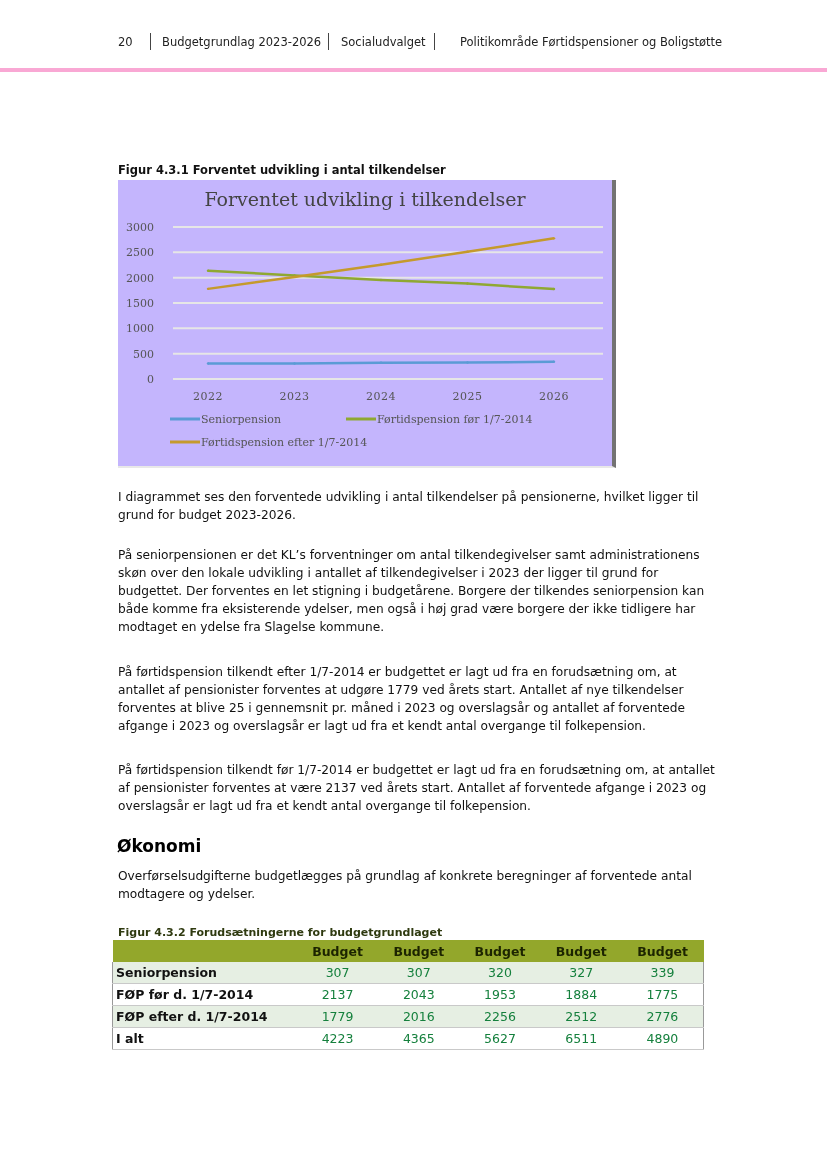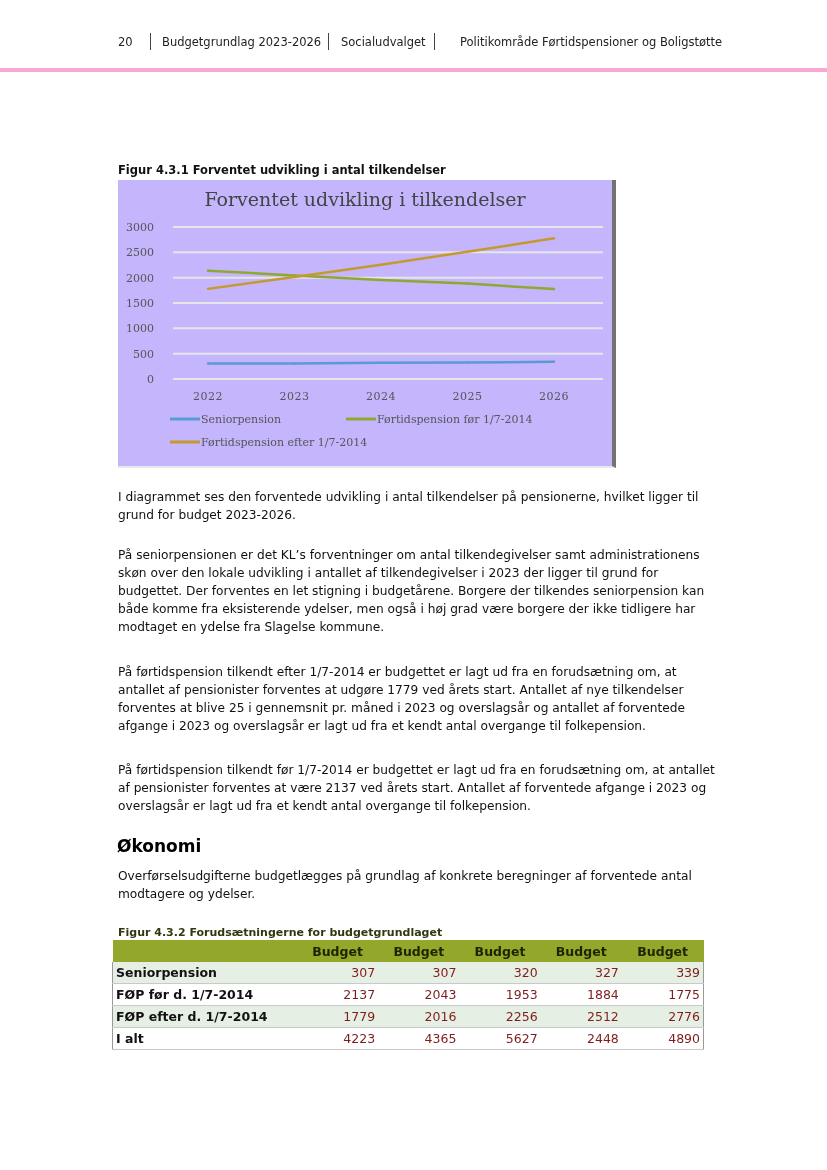--- a/index.html
+++ b/index.html
@@ -31,21 +31,21 @@
 
     table.budget { position: absolute; left: 100px; top: 940px; width: 592px; border-collapse: collapse;
                    font-size: 12.5px; margin-left: 12px; }
     table.budget td { padding: 0 3px; height: 21px; }
     table.budget tr.h1 td { background: #93a72b; font-weight: bold; color: #1c2400; text-align: center; height: 22px; }
     table.budget tr.h2 td { background: #8ea125; font-weight: bold; color: #1c2400; height: 22px; font-size: 13px; }
     table.budget tr.h2 td.num { text-align: right; }
     table.budget tr.r td { border-bottom: 1px solid #c9c9c9; }
     table.budget tr.alt td { background: #e6efe3; }
     table.budget td.lbl { font-weight: bold; color: #111; width: 193px; }
-    table.budget td.num { text-align: right; width: 80px; color: #7f1d1d; }
+    table.budget td.num { text-align: center; width: 80px; color: #15803d; }
     table.budget tr.r td:last-child { border-right: 1px solid #999; }
     table.budget tr.r td:first-child { border-left: 1px solid #999; }
   </style>
 </head>
 <body>
 
 <div class="page-header">
   <span class="hdr" style="left:118px">20</span>
   <span class="sep" style="left:150px"></span>
   <span class="hdr" style="left:162px">Budgetgrundlag 2023-2026</span>
@@ -148,17 +148,17 @@
     <td class="num">2016</td>
     <td class="num">2256</td>
     <td class="num">2512</td>
     <td class="num">2776</td>
   </tr>
   <tr class="r">
     <td class="lbl">I alt</td>
     <td class="num">4223</td>
     <td class="num">4365</td>
     <td class="num">5627</td>
-    <td class="num">2448</td>
+    <td class="num">6511</td>
     <td class="num">4890</td>
   </tr>
 </tbody>
   </table>
 
 </body></html>

